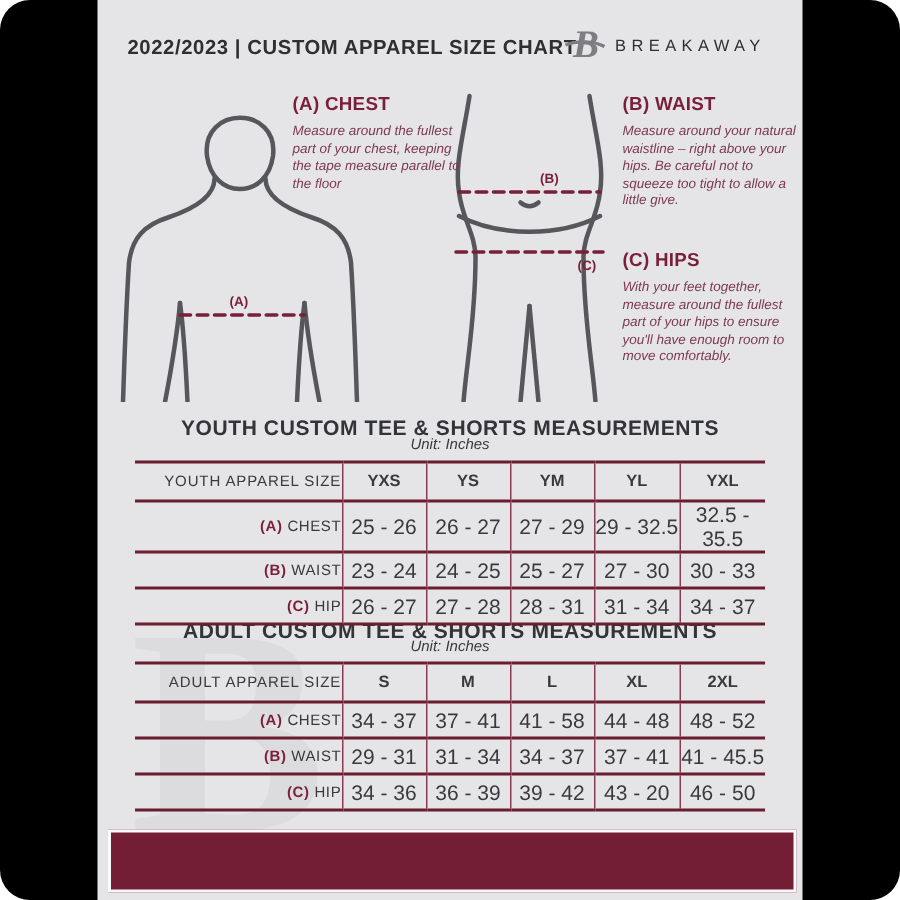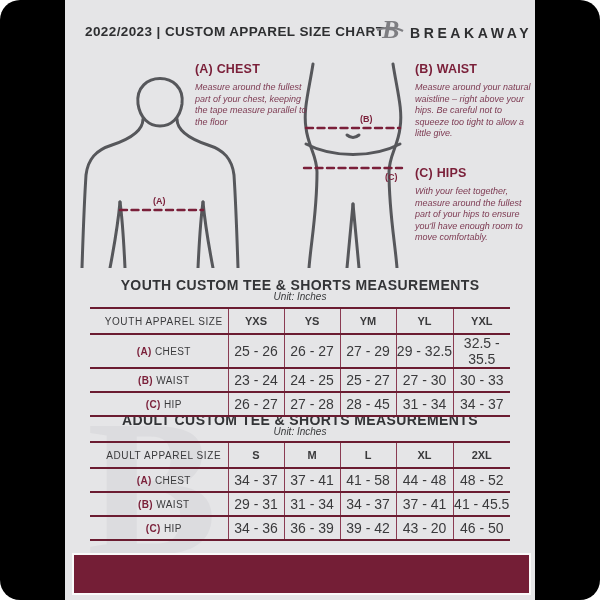--- a/index.html
+++ b/index.html
@@ -4,21 +4,21 @@
 <style>
   html,body{margin:0;padding:0;}
   .stage{position:relative;width:600px;height:600px;background:#000;overflow:hidden;
          font-family:"Liberation Sans",sans-serif;border-radius:20px;}
   .page{position:absolute;left:65px;top:0;width:470px;height:600px;background:#e5e5e7;}
 
   
   .hdr-title{position:absolute;left:20px;top:24px;font-size:13.5px;font-weight:bold;
              color:#2e2f31;letter-spacing:.4px;white-space:nowrap;}
   .logo{position:absolute;left:310px;top:13px;width:30px;height:32px;}
-  .brand{position:absolute;left:345px;top:25px;font-size:14px;font-weight:bold;
+  .brand{position:absolute;left:345px;top:25px;font-size:11px;font-weight:normal;
          color:#2e2f31;letter-spacing:3.6px;white-space:nowrap;}
 
   
   .fig{position:absolute;pointer-events:none;}
   .fig path{fill:none;stroke:#56575b;stroke-width:3;stroke-linecap:round;stroke-linejoin:round;}
   .fig .dash{stroke:#7a1f39;stroke-width:2.4;stroke-dasharray:7 4.5;}
   .marker{position:absolute;font-size:9px;font-weight:bold;color:#7a1f39;}
 
   
   .guide{position:absolute;width:116px;}
@@ -33,21 +33,21 @@
 
   
   table.size{position:absolute;left:25px;width:420px;border-collapse:collapse;
              table-layout:fixed;z-index:1;background:transparent;}
   table.size td{border-top:2px solid #6b1c31;font-size:14px;color:#3a3a3c;
                 text-align:center;vertical-align:middle;padding:0;}
   table.size tr:last-child td{border-bottom:2px solid #6b1c31;}
   table.size td + td{border-left:1.5px solid #8a3b52;}
   table.size tr{height:24px;}
   table.size tr.hd{height:26px;}
-  table.size td.lbl{text-align:center;padding-left:10px;font-size:10px;letter-spacing:.4px;}
+  table.size td.lbl{text-align:right;padding-left:10px;font-size:10px;letter-spacing:.4px;}
   table.size tr.hd td{font-weight:bold;font-size:11px;}
   table.size tr.hd td.lbl{font-weight:normal;font-size:10px;letter-spacing:.6px;}
   .pfx{color:#7a1f39;font-weight:bold;}
 
   
   .watermark{position:absolute;left:22px;top:408px;font-size:195px;line-height:160px;
              font-weight:bold;color:#dcdcdf;z-index:0;font-family:"Liberation Serif",serif;}
   .footer-bar{position:absolute;left:7px;top:553px;width:455px;height:38px;
               background:#741e36;border:2px solid #fafafa;z-index:2;}
 </style>
@@ -138,21 +138,21 @@
         <td>24 - 25</td>
         <td>25 - 27</td>
         <td>27 - 30</td>
         <td>30 - 33</td>
       </tr>
       <tr>
         <td class="lbl">
           <span class="pfx">(C)</span> <span>HIP</span></td>
         <td>26 - 27</td>
         <td>27 - 28</td>
-        <td>28 - 45</td>
+        <td>28 - 31</td>
         <td>31 - 34</td>
         <td>34 - 37</td>
       </tr>
     </tbody>
       </table>
 
     <div class="watermark">B</div>
     <div class="sec-title" style="top:412px;">ADULT CUSTOM TEE &amp; SHORTS MEASUREMENTS</div>
     <div class="sec-unit" style="top:426px;">Unit: Inches</div>
     <table class="size" style="top:441px;">

